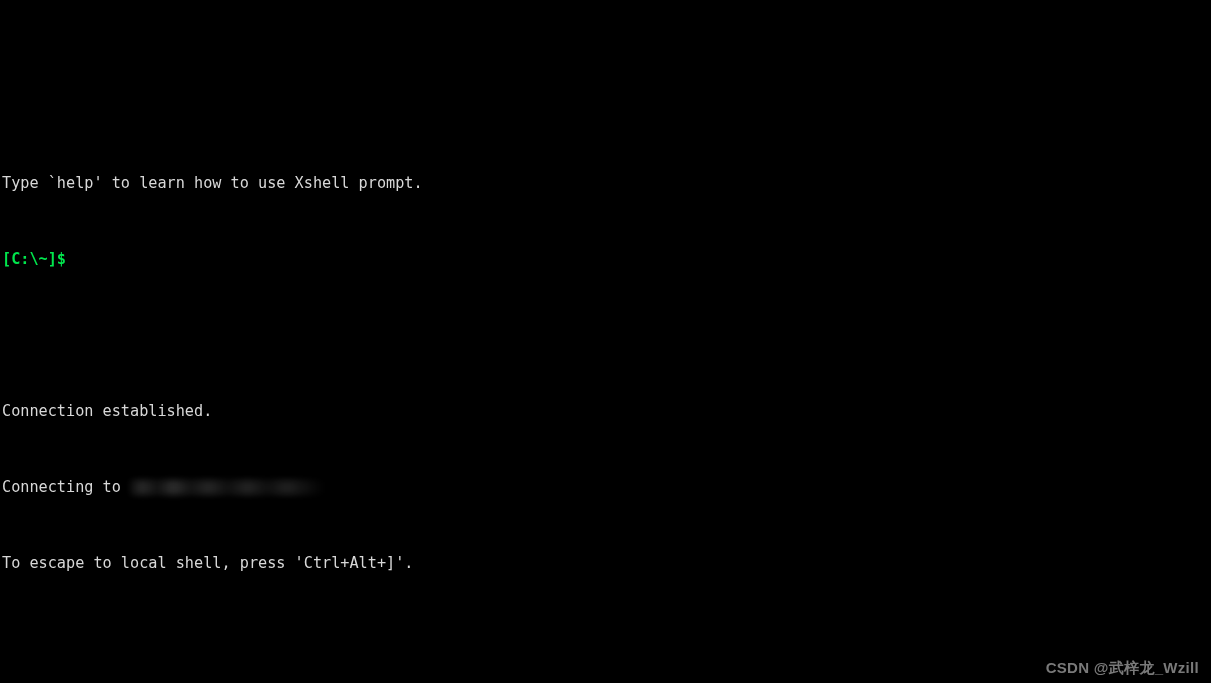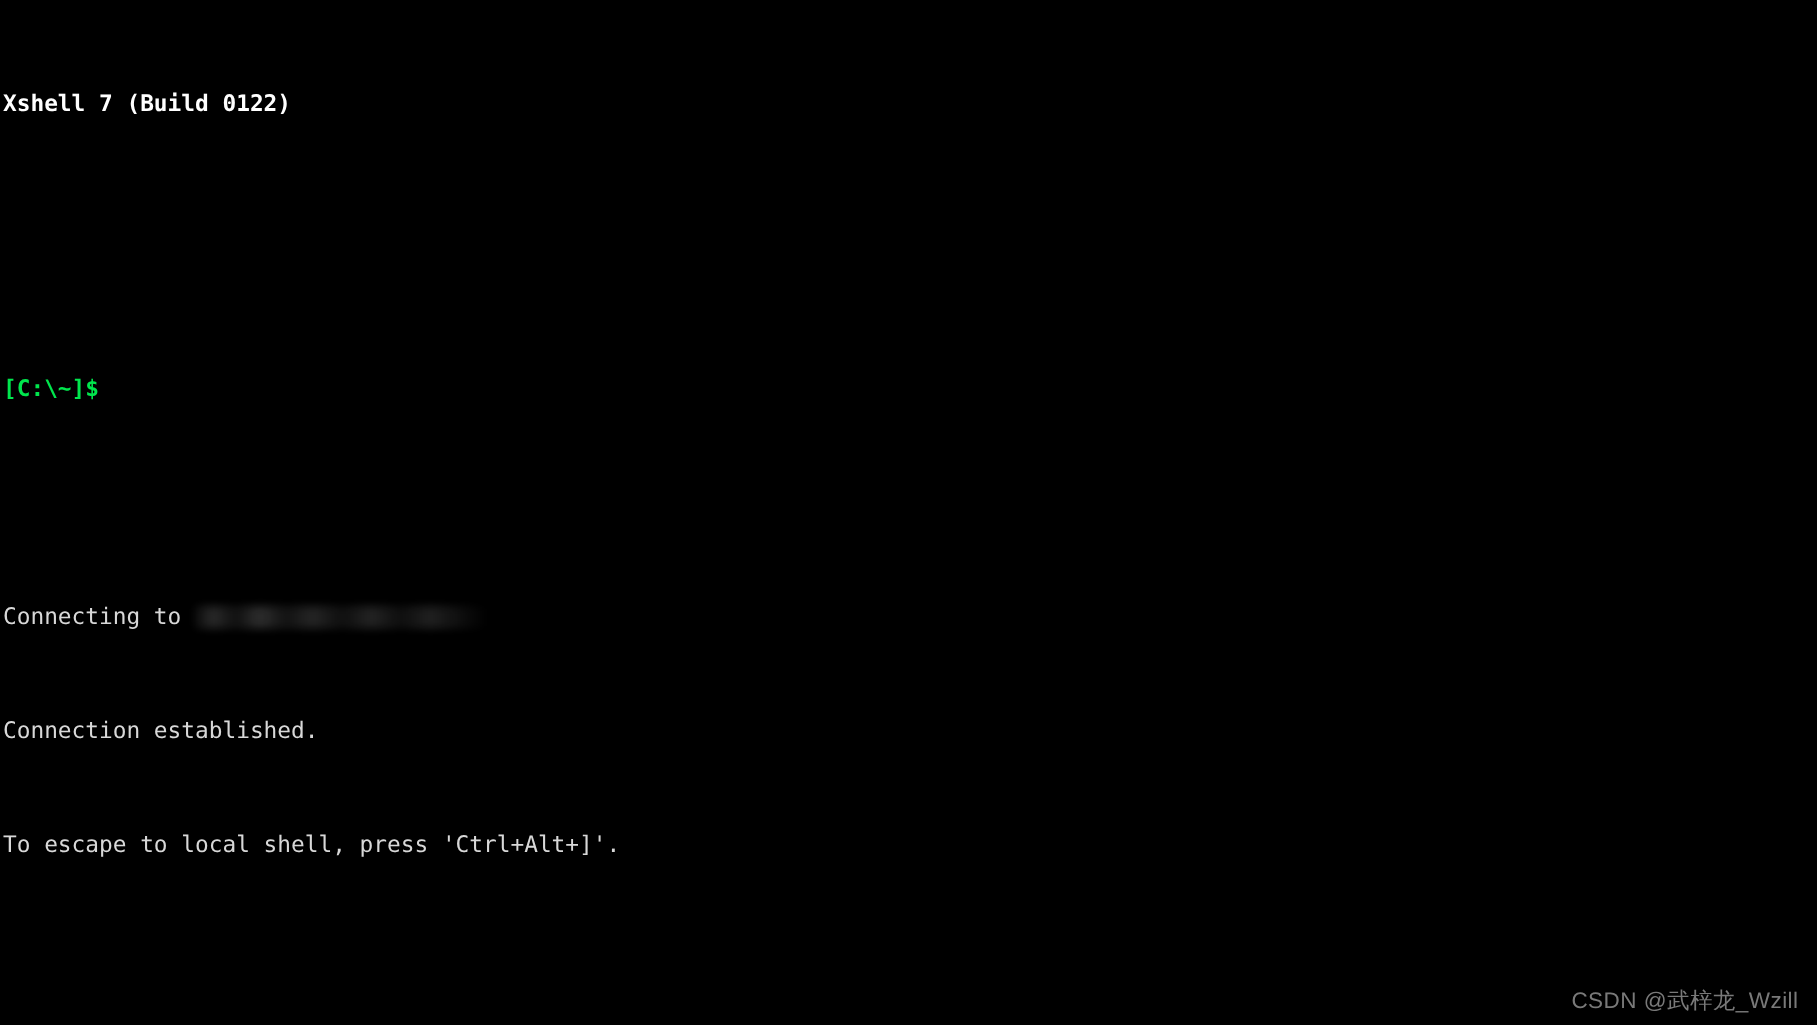--- a/index.html
+++ b/index.html
@@ -56,44 +56,44 @@
     border-radius: 1px;
   }
 
   #watermark {
     position: absolute;
     right: 12px;
     bottom: 6px;
     color: #8f8f8f;
     font-family: "Liberation Sans", "DejaVu Sans", sans-serif;
     font-size: 15px;
-    font-weight: normal;
+    font-weight: bold;
     letter-spacing: 0.3px;
     white-space: nowrap;
     opacity: 0.85;
   }
 </style>
 </head>
 <body>
 
 <div id="terminal">
 
-  <span class="line"><span class="b">Xshell 7 (Build 0122)</span></span>
 
 
   <span class="blank"></span>
 
+  <span class="line"><span class="white">Type `help' to learn how to use Xshell prompt.</span></span>
 
   <span class="line"><span class="bgreen">[C:\~]$</span></span>
 
   <span class="blank"></span>
 
+  <span class="line"><span class="white">Connection established.</span></span>
+
   <span class="line"><span class="white">Connecting to </span><span class="redacted"></span></span>
-
-  <span class="line"><span class="white">Connection established.</span></span>
 
   <span class="line"><span class="white">To escape to local shell, press 'Ctrl+Alt+]'.</span></span>
 
   
 
   
 
   
 
   

